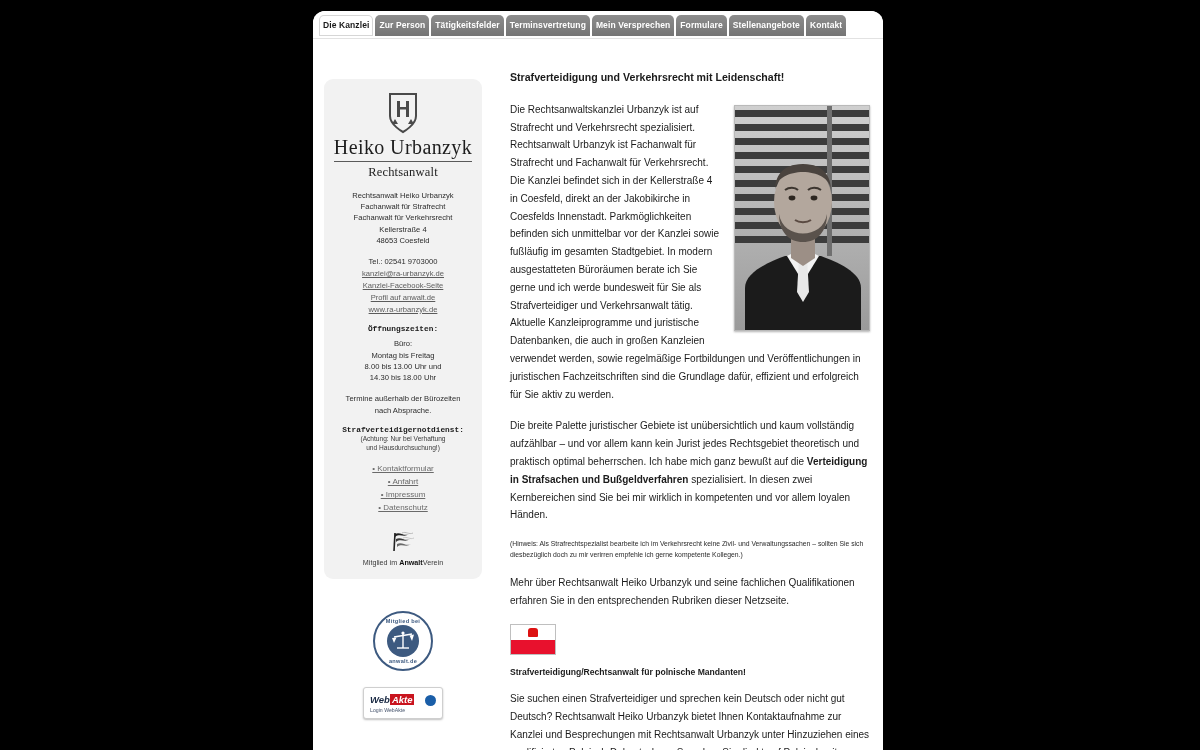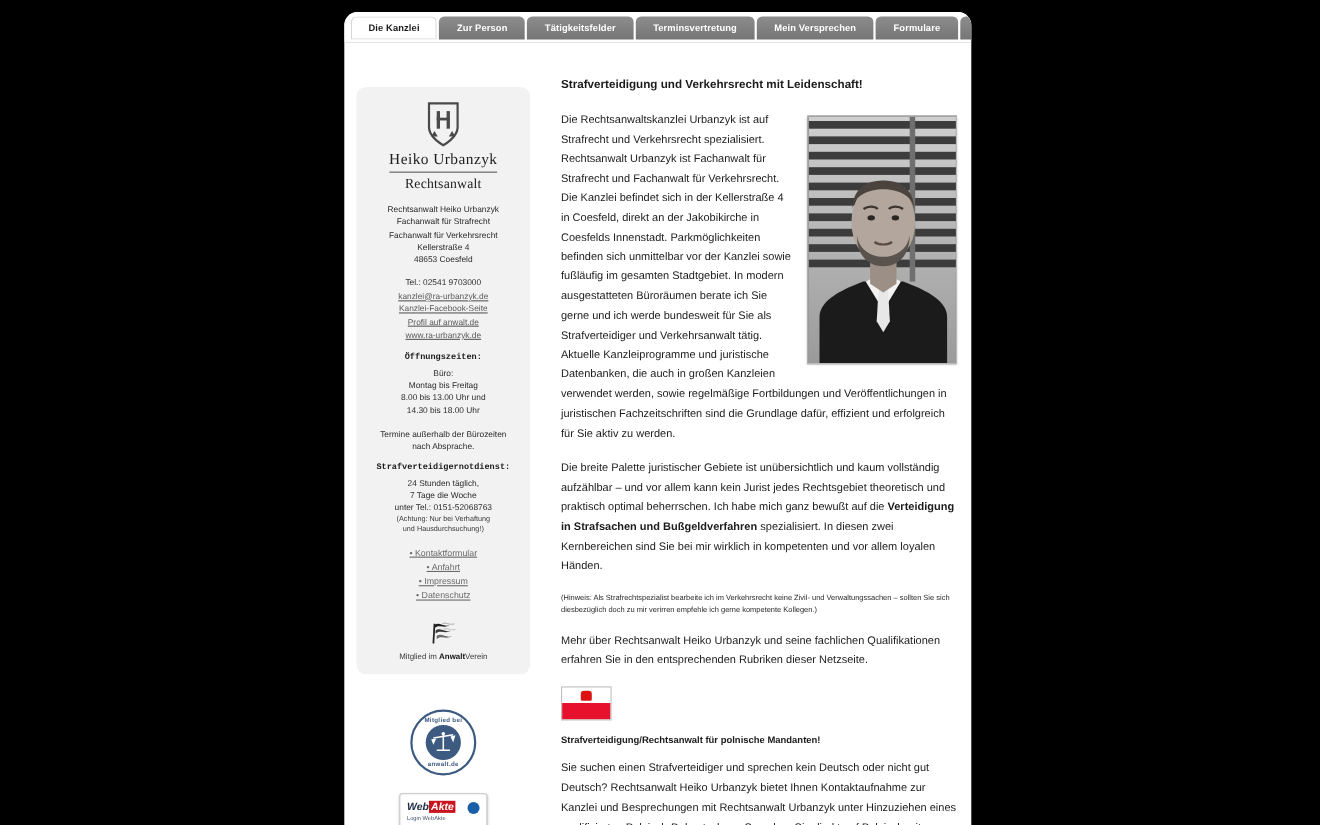--- a/index.html
+++ b/index.html
@@ -31,21 +31,21 @@
     height: 27px;
     background: #ffffff;
     padding: 4px 0 0 6px;
     white-space: nowrap;
     font-size: 0;
   }
   .tab {
     display: inline-block;
     height: 21px;
     line-height: 21px;
-    padding: 0 16px;
+    padding: 0 4px;
     margin-right: 2px;
     font-size: 8.5px;
     font-weight: bold;
     color: #ffffff;
     background: linear-gradient(#8d8d8d, #757575);
     border-radius: 5px 5px 0 0;
     letter-spacing: .1px;
     vertical-align: top;
     cursor: pointer;
   }
@@ -67,21 +67,21 @@
     text-align: center;
   }
   .sidebox {
     background: #f2f2f2;
     border-radius: 9px;
     padding: 9px 6px 12px 6px;
   }
   .crest { margin: 4px auto 2px auto; width: 34px; height: 42px; display: block; }
   .firmname {
     font-family: "Liberation Serif", serif;
-    font-size: 14px;
+    font-size: 20px;
     letter-spacing: .4px;
     color: #1d1d1d;
     border-bottom: 1px solid #5a5a5a;
     padding-bottom: 2px;
     display: inline-block;
     line-height: 1.15;
   }
   .firmrole {
     font-family: "Liberation Serif", serif;
     font-size: 12.5px;
@@ -223,25 +223,20 @@
             <div>8.00 bis 13.00 Uhr und</div>
             <div>14.30 bis 18.00 Uhr</div>
           </div>
 
           <div class="sb-text">
             <div>Termine außerhalb der Bürozeiten</div>
             <div>nach Absprache.</div>
           </div>
 
           <div class="sb-head">Strafverteidigernotdienst:</div>
-          <div class="sb-text" style="margin-top:5px;">
-            <div>24 Stunden täglich,</div>
-            <div>7 Tage die Woche</div>
-            <div>unter Tel.: 0151-52068763</div>
-          </div>
           <div class="sb-note">
             <div>(Achtung: Nur bei Verhaftung</div>
             <div>und Hausdurchsuchung!)</div>
           </div>
 
           <div class="sb-menu">
             <a>• Kontaktformular </a>
             <a>• Anfahrt</a>
             <a>• Impressum</a>
             <a>• Datenschutz</a>

